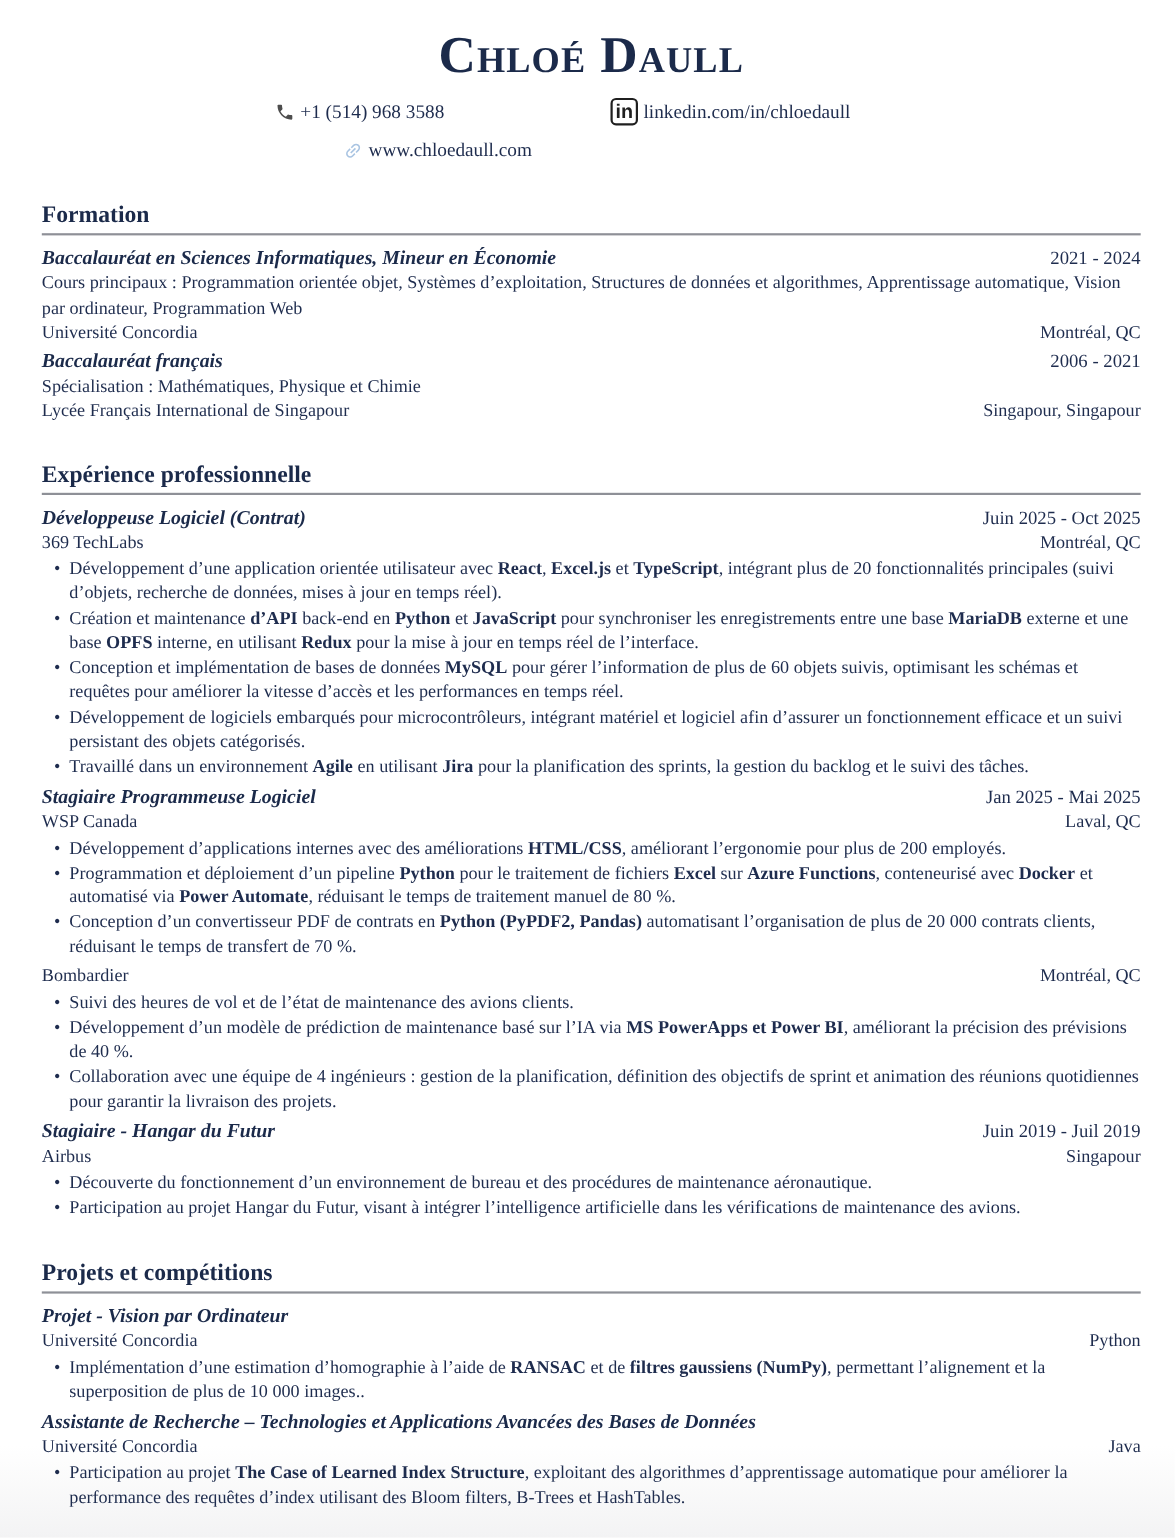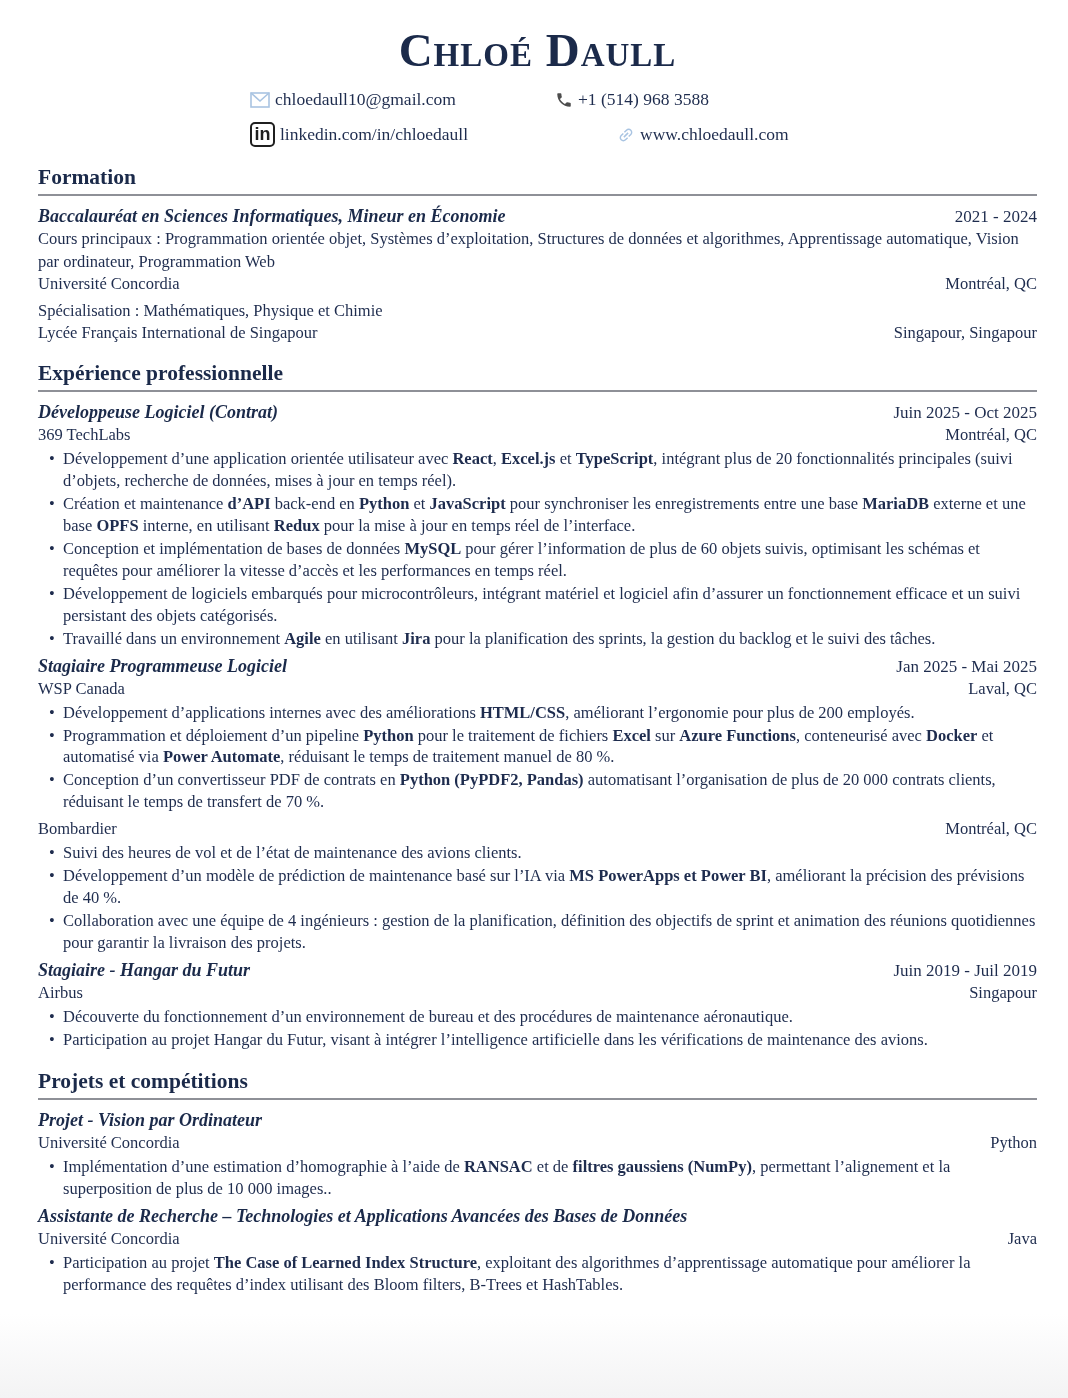--- a/index.html
+++ b/index.html
@@ -47,42 +47,33 @@
   ul.bullets { margin:3px 0 4px 0; padding:0; list-style:none; }
   ul.bullets li {
     position:relative; padding-left:25px; font-size:16.5px; line-height:1.33;
     margin:1px 0;
   }
   ul.bullets li::before {
     content:"\2022"; position:absolute; left:11px; top:0; font-size:16.5px;
   }
   ul.bullets li b { font-weight:700; }
 
-  section { margin-bottom:8px; }
+  section { margin-bottom:8px;margin-top:36px; }
   svg { display:block; }
 </style>
 </head>
 <body>
 
 <div class="page">
   <div class="inner">
 
     <header>
       <h1 class="name">Chloé Daull</h1>
 
       <div class="contact-grid">
-        <div class="contact">
-          <span class="ic">
-            <svg width="20" height="16" viewBox="0 0 20 16">
-              <rect x="1" y="1" width="18" height="14" fill="none" stroke="#a9c4e2" stroke-width="1.6"></rect>
-              <path d="M1 1 L10 9 L19 1" fill="none" stroke="#a9c4e2" stroke-width="1.6"></path>
-            </svg>
-          </span>
-          <span>chloedaull10@gmail.com</span>
-        </div>
 
         <div class="contact">
           <span class="ic">
             <svg width="18" height="18" viewBox="0 0 24 24">
               <path fill="#4d4d4d" d="M6.62 10.79c1.44 2.83 3.76 5.14 6.59 6.59l2.2-2.2c.27-.27.67-.36 1.02-.24 1.12.37 2.33.57 3.57.57.55 0 1 .45 1 1V20c0 .55-.45 1-1 1-9.39 0-17-7.61-17-17 0-.55.45-1 1-1h3.5c.55 0 1 .45 1 1 0 1.25.2 2.45.57 3.57.11.35.03.74-.25 1.02l-2.2 2.2z"></path>
             </svg>
           </span>
           <span>+1 (514) 968 3588</span>
         </div>
 
@@ -112,20 +103,24 @@
           <span class="edates">2021 - 2024</span>
         </div>
         <div class="edesc">Cours principaux : Programmation orientée objet, Systèmes d’exploitation, Structures de données et algorithmes, Apprentissage automatique, Vision par ordinateur, Programmation Web</div>
         <div class="row">
           <span class="eorg">Université Concordia</span>
           <span class="eloc">Montréal, QC</span>
         </div>
       </div>
 
       <div class="entry">
+        <div class="row">
+          <span class="etitle">Baccalauréat français</span>
+          <span class="edates">2006 - 2021</span>
+        </div>
         <div class="edesc">Spécialisation : Mathématiques, Physique et Chimie</div>
         <div class="row">
           <span class="eorg">Lycée Français International de Singapour</span>
           <span class="eloc">Singapour, Singapour</span>
         </div>
       </div>
     </section>
 
     <section>
       <h2 class="sec-title">Expérience professionnelle</h2>

